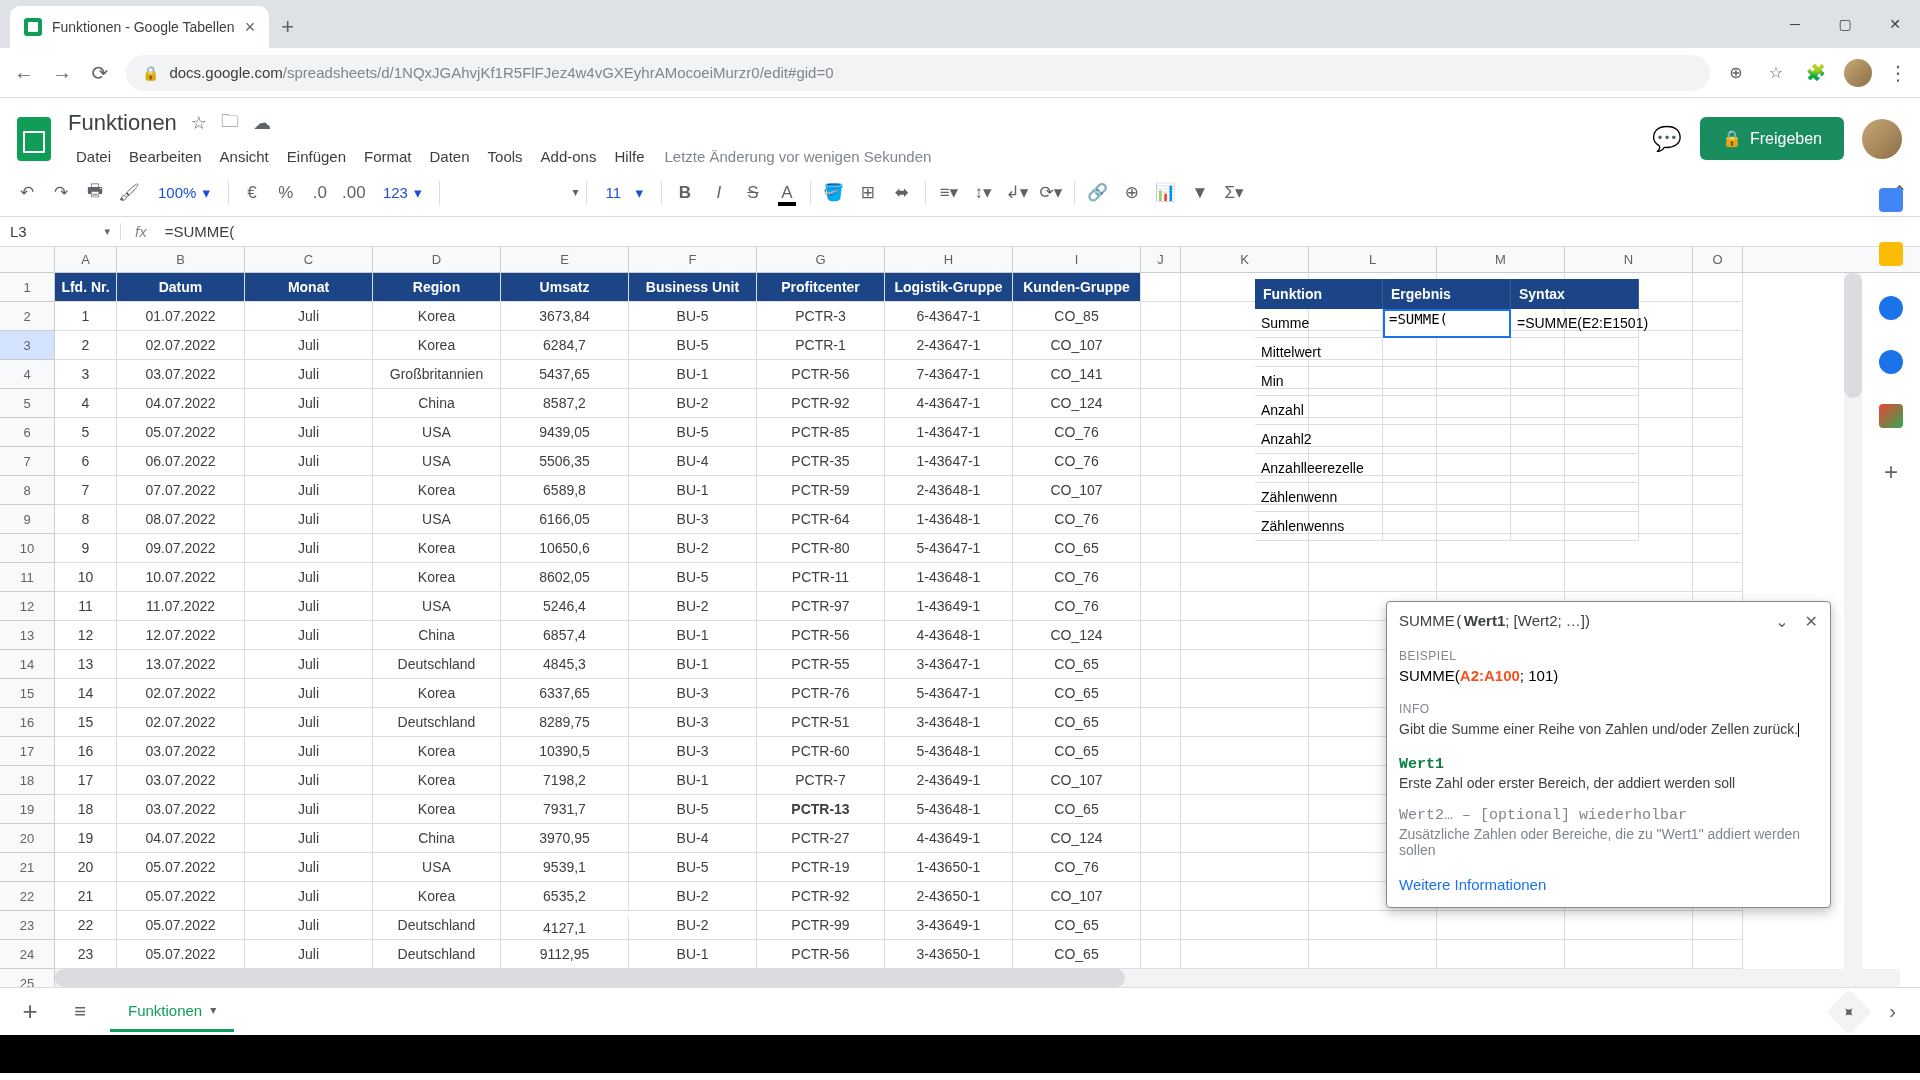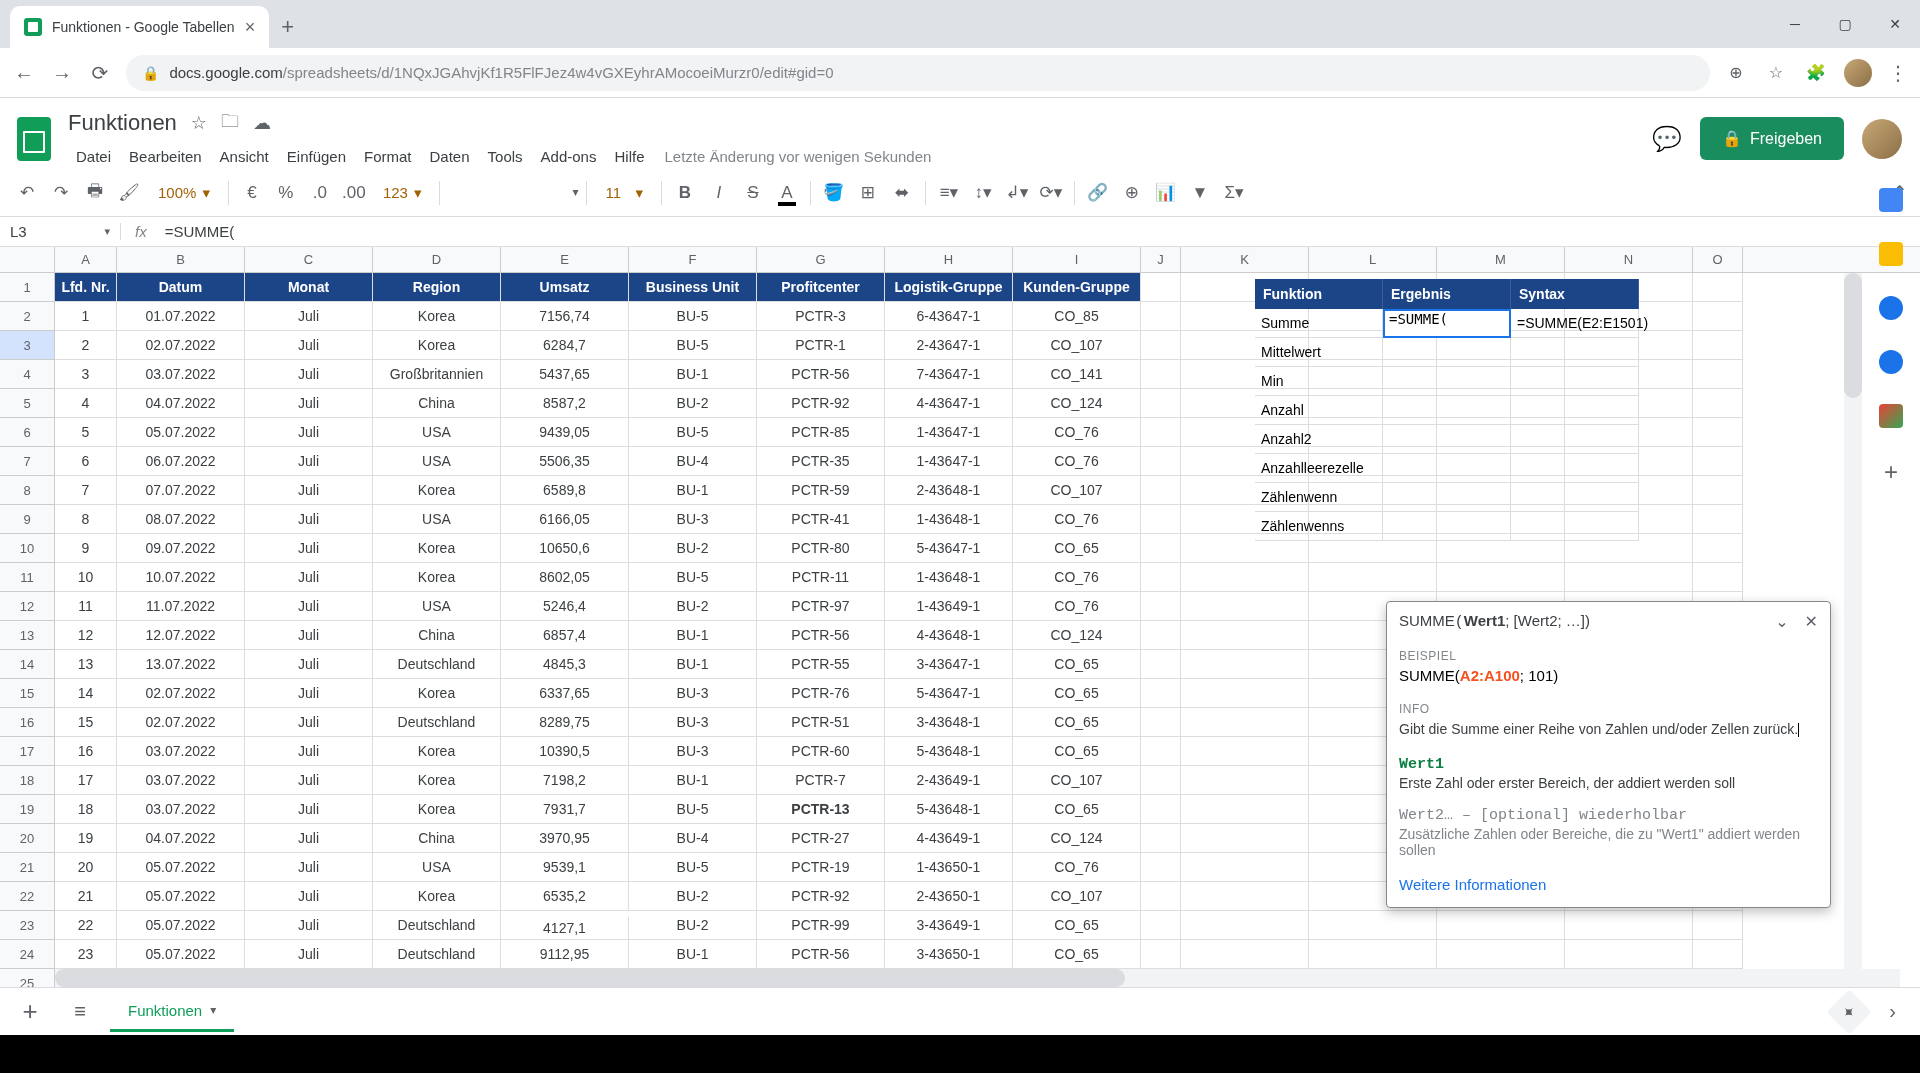--- a/index.html
+++ b/index.html
@@ -34,21 +34,21 @@
 .menu-row { display: flex; gap: 2px; margin-top: 6px; }
 .menu-item { font-size: 15px; color: #3c4043; padding: 4px 8px; }
 .last-edit { font-size: 15px; color: #80868b; padding: 4px 10px; }
 .header-right { display: flex; align-items: center; gap: 18px; }
 .comment-icon { color: #5f6368; font-size: 24px; }
 .share-btn { background: #1a8d5f; color: #fff; border-radius: 6px; padding: 12px 22px; font-size: 16px; font-weight: 500; display: flex; align-items: center; gap: 8px; }
 .avatar-lg { width: 40px; height: 40px; border-radius: 50%; background: linear-gradient(135deg,#c8a876,#8b6f47); }
 .toolbar { display: flex; align-items: center; padding: 6px 12px; gap: 4px; border-bottom: 1px solid #dadce0; height: 48px; }
 .tb-btn { width: 30px; height: 30px; display: flex; align-items: center; justify-content: center; color: #5f6368; font-size: 17px; border-radius: 3px; }
 .tb-sep { width: 1px; height: 24px; background: #dadce0; margin: 0 4px; }
-.tb-text { font-size: 15px; color: #a16207; padding: 0 10px; display: flex; align-items: center; gap: 6px; }
+.tb-text { font-size: 15px; color: #1d4ed8; padding: 0 10px; display: flex; align-items: center; gap: 6px; }
 .tb-dropdown { width: 130px; border-bottom: 1px solid transparent; display: flex; align-items: center; }
 .tb-dropdown::after { content: "▾"; color: #5f6368; margin-left: auto; font-size: 12px; }
 .font-color { position: relative; }
 .font-color::after { content: ""; position: absolute; bottom: 2px; left: 6px; right: 6px; height: 4px; background: #000; }
 .expand-btn { margin-left: auto; color: #5f6368; font-size: 20px; }
 .namebox-row { display: flex; align-items: center; height: 30px; border-bottom: 1px solid #dadce0; }
 .namebox { width: 120px; padding: 0 10px; font-size: 15px; color: #3c4043; display: flex; align-items: center; }
 .namebox::after { content: "▾"; color: #5f6368; margin-left: auto; font-size: 11px; }
 .fx-label { font-style: italic; color: #80868b; font-size: 15px; padding: 0 14px; border-left: 1px solid #dadce0; }
 .formula-input { font-size: 15px; color: #3c4043; padding: 0 4px; }
@@ -292,21 +292,21 @@
             <div class="cell" style="width: 128px;"></div>
             <div class="cell" style="width: 128px;"></div>
             <div class="cell" style="width: 128px;"></div>
             <div class="cell" style="width: 50px;"></div>
           </div>
           <div class="data-row">
             <div class="cell" style="width: 62px;">1</div>
             <div class="cell" style="width: 128px;">01.07.2022</div>
             <div class="cell" style="width: 128px;">Juli</div>
             <div class="cell" style="width: 128px;">Korea</div>
-            <div class="cell" style="width: 128px;">7156,74</div>
+            <div class="cell" style="width: 128px;">3673,84</div>
             <div class="cell" style="width: 128px;">BU-5</div>
             <div class="cell" style="width: 128px;">PCTR-3</div>
             <div class="cell" style="width: 128px;">6-43647-1</div>
             <div class="cell" style="width: 128px;">CO_85</div>
             <div class="cell" style="width: 40px;"></div>
             <div class="cell" style="width: 128px;"></div>
             <div class="cell" style="width: 128px;"></div>
             <div class="cell" style="width: 128px;"></div>
             <div class="cell" style="width: 128px;"></div>
             <div class="cell" style="width: 50px;"></div>
@@ -413,21 +413,21 @@
             <div class="cell" style="width: 128px;"></div>
             <div class="cell" style="width: 50px;"></div>
           </div>
           <div class="data-row">
             <div class="cell" style="width: 62px;">8</div>
             <div class="cell" style="width: 128px;">08.07.2022</div>
             <div class="cell" style="width: 128px;">Juli</div>
             <div class="cell" style="width: 128px;">USA</div>
             <div class="cell" style="width: 128px;">6166,05</div>
             <div class="cell" style="width: 128px;">BU-3</div>
-            <div class="cell" style="width: 128px;">PCTR-41</div>
+            <div class="cell" style="width: 128px;">PCTR-64</div>
             <div class="cell" style="width: 128px;">1-43648-1</div>
             <div class="cell" style="width: 128px;">CO_76</div>
             <div class="cell" style="width: 40px;"></div>
             <div class="cell" style="width: 128px;"></div>
             <div class="cell" style="width: 128px;"></div>
             <div class="cell" style="width: 128px;"></div>
             <div class="cell" style="width: 128px;"></div>
             <div class="cell" style="width: 50px;"></div>
           </div>
           <div class="data-row">

